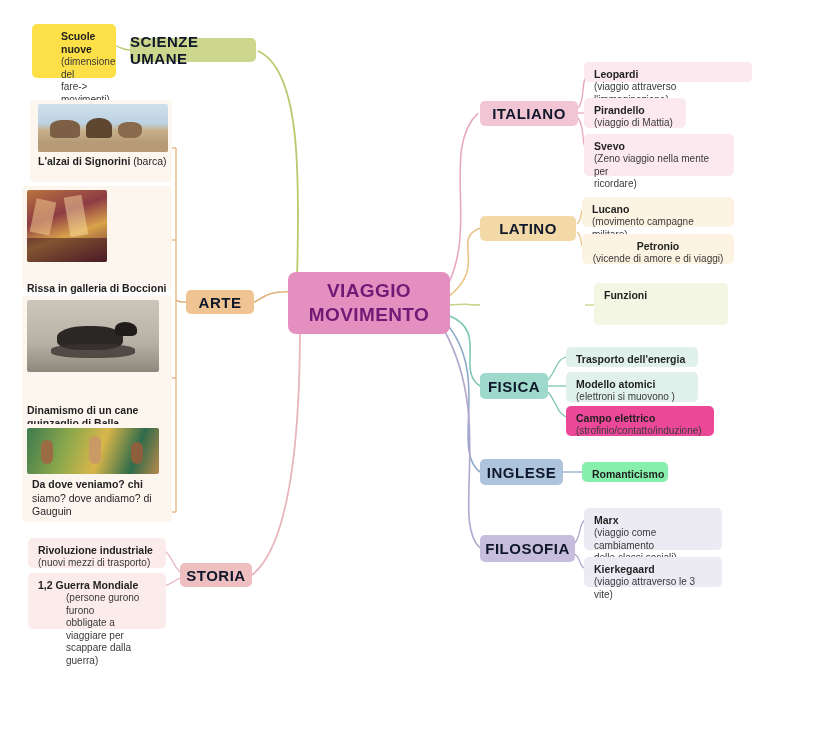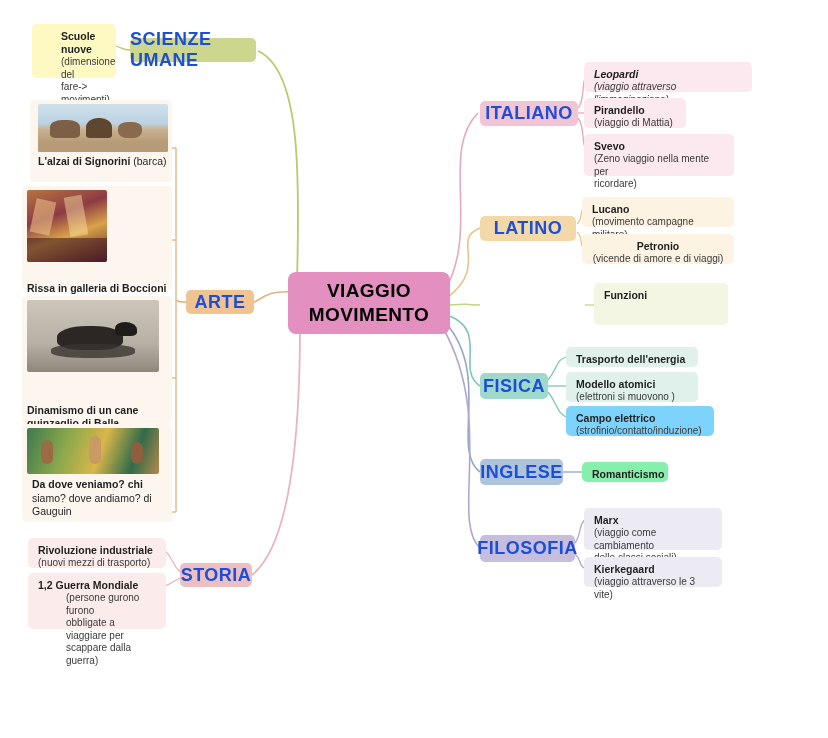--- a/index.html
+++ b/index.html
@@ -40,34 +40,34 @@
     position: absolute;
     box-sizing: border-box;
     border-radius: 8px;
     display: flex;
     align-items: center;
     justify-content: center;
     text-align: center;
     font-size: 19px;
     font-weight: 600;
     letter-spacing: 0.4px;
-    color: #000000;
+    color: #701a75;
     line-height: 1.25;
   }
   .branch-node {
     position: absolute;
     box-sizing: border-box;
     border-radius: 5px;
     display: flex;
     align-items: center;
     justify-content: center;
-    font-size: 18px;
+    font-size: 15px;
     font-weight: 600;
     letter-spacing: 0.5px;
-    color: #1d4ed8;
+    color: #0f172a;
   }
   .leaf-title {
     font-weight: 700;
     font-size: 10.5px;
     color: #1f1f1f;
     display: block;
   }
   .leaf-sub {
     font-weight: 400;
     font-size: 10px;
@@ -156,21 +156,21 @@
     <div>
       <div>VIAGGIO</div>
       <div>MOVIMENTO</div>
     </div>
   </div>
 
   <div class="branch-node" style="left:130px; top:38px; width:126px; height:24px; background:#ccd68c;">
     <span>SCIENZE UMANE</span>
   </div>
 
-  <div class="node" style="left:32px; top:24px; width:84px; height:54px; background:#fef9c3;padding-left:29px;">
+  <div class="node" style="left:32px; top:24px; width:84px; height:54px; background:#fde047;padding-left:29px;">
     <span class="leaf-title">Scuole nuove</span>
     <span class="leaf-sub" style="white-space:pre-line;">(dimensione del
 fare-&gt;
 movimenti)</span>
   </div>
 
   <div class="branch-node" style="left:186px; top:290px; width:68px; height:24px; background:#f0c392;">
     <span>ARTE</span>
   </div>
 
@@ -239,21 +239,21 @@
   </div>
   <div class="img-caption" style="left:32px; top:478px; width:144px;">
     <span>Da dove veniamo?  chi</span>
     <span class="sub" style="white-space:pre-line;">siamo? dove andiamo? di
 Gauguin</span>
   </div>
 
   <div class="branch-node" style="left:480px; top:101px; width:98px; height:25px; background:#f2c5d4;">
     <span>ITALIANO</span>
   </div>
-  <div class="node" style="left:584px; top:62px; width:168px; height:30px; background:#fbe9ef;font-style:italic;">
+  <div class="node" style="left:584px; top:62px; width:168px; height:20px; background:#fbe9ef;">
     <span class="leaf-title">Leopardi</span>
     <span class="leaf-sub">(viaggio attraverso l'immaginazione)</span>
   </div>
   <div class="node" style="left:584px; top:98px; width:102px; height:30px; background:#fbe9ef;">
     <span class="leaf-title">Pirandello</span>
     <span class="leaf-sub">(viaggio di Mattia)</span>
   </div>
   <div class="node" style="left:584px; top:134px; width:150px; height:42px; background:#fbe9ef;">
     <span class="leaf-title">Svevo</span>
     <span class="leaf-sub" style="white-space:pre-line;">(Zeno viaggio nella mente per
@@ -279,21 +279,21 @@
   <div class="branch-node" style="left:480px; top:373px; width:68px; height:26px; background:#9fd9cb;">
     <span>FISICA</span>
   </div>
   <div class="node" style="left:566px; top:347px; width:132px; height:20px; background:#dff1ea;">
     <span class="leaf-title">Trasporto dell'energia</span>
   </div>
   <div class="node" style="left:566px; top:372px; width:132px; height:30px; background:#dff1ea;">
     <span class="leaf-title">Modello atomici</span>
     <span class="leaf-sub">(elettroni si muovono )</span>
   </div>
-  <div class="node" style="left:566px; top:406px; width:148px; height:30px; background:#7dd3fc;">
+  <div class="node" style="left:566px; top:406px; width:148px; height:30px; background:#ec4899;">
     <span class="leaf-title">Campo elettrico</span>
     <span class="leaf-sub">(strofinio/contatto/induzione)</span>
   </div>
 
   <div class="branch-node" style="left:480px; top:459px; width:83px; height:26px; background:#aec4dd;">
     <span>INGLESE</span>
   </div>
   <div class="node" style="left:582px; top:462px; width:86px; height:20px; background:#86efac;">
     <span class="leaf-title">Romanticismo</span>
   </div>

